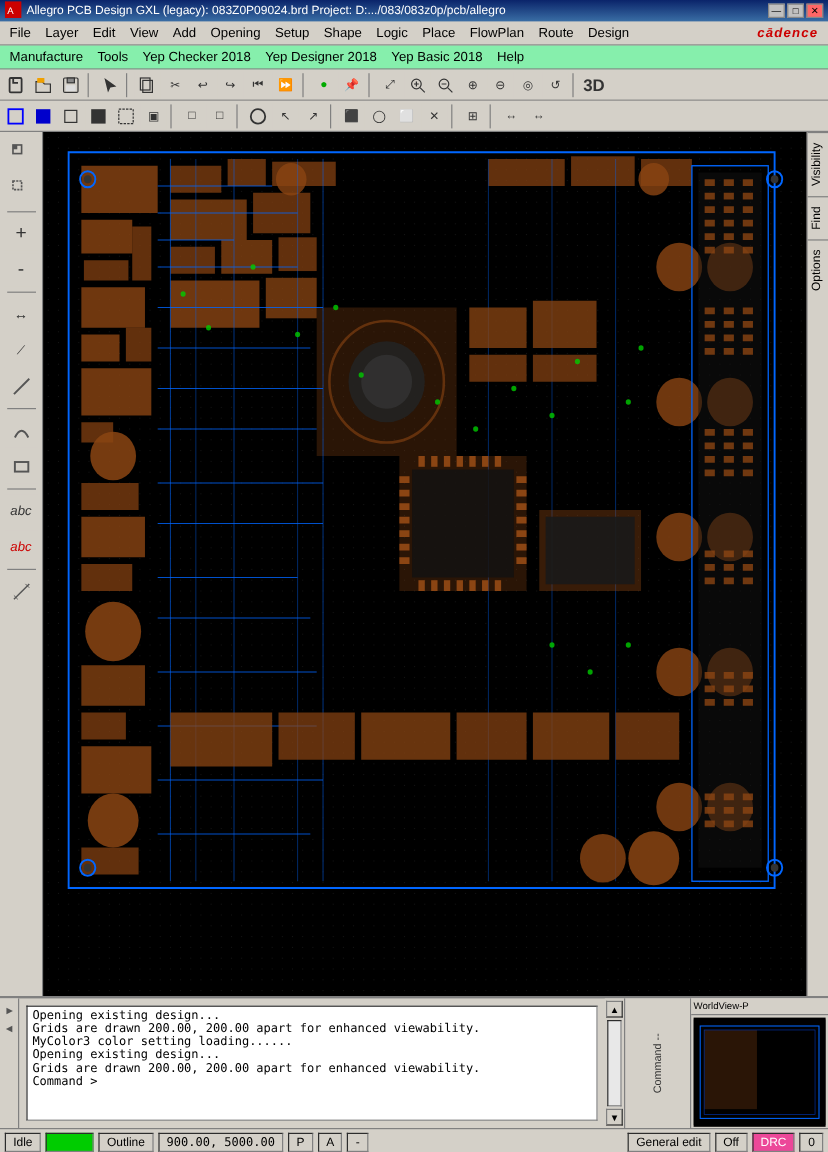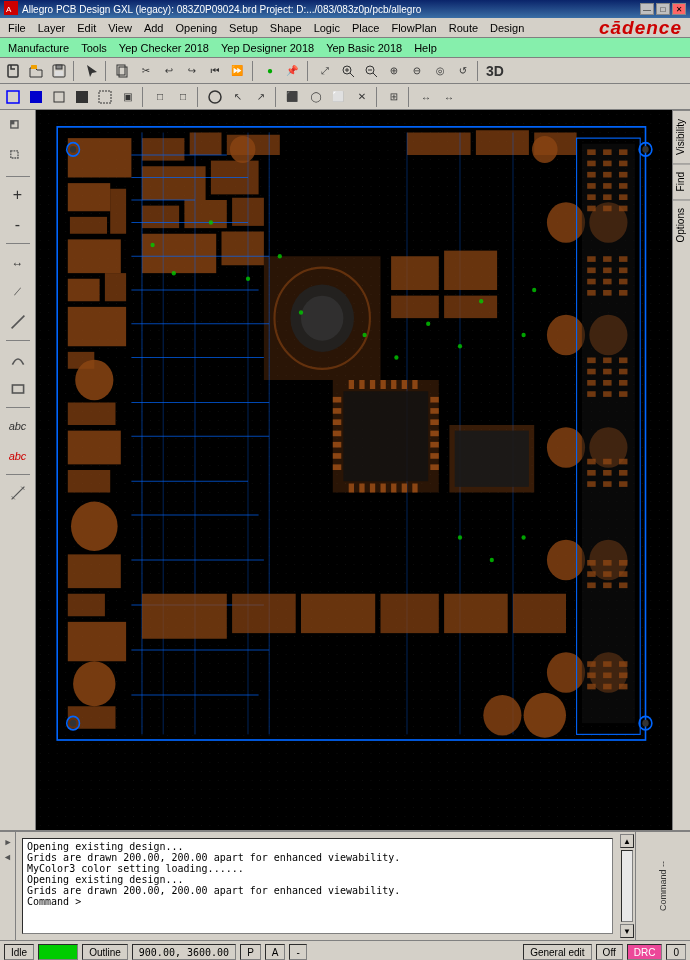--- a/index.html
+++ b/index.html
@@ -27,21 +27,21 @@
       border-bottom: 1px solid #808080;
     }
     .menu-item {
       padding: 2px 6px; font-size: 11px; cursor: pointer; color: black;
       white-space: nowrap;
     }
 
     
     #cadence-logo {
       margin-left: auto; padding-right: 6px;
-      font-size: 19px; font-weight: bold; color: #c00; font-style: italic;
+      font-size: 11px; font-weight: bold; color: #c00; font-style: italic;
       letter-spacing: 1px;
     }
 
     
     .toolbar {
       width: 100%; height: 26px; background: #d4d0c8;
       display: flex; align-items: center; padding: 1px 2px; gap: 1px;
       border-bottom: 1px solid #808080;
     }
     .tb-btn {
@@ -614,27 +614,41 @@
     </div>
   </div>
   <div id="cmd-scrollbar" style="width:16px; background:#d4d0c8; display:flex; flex-direction:column; align-items:center; padding:2px 0;">
     <div class="scroll-btn">▲</div>
     <div class="scroll-track"></div>
     <div class="scroll-btn">▼</div>
   </div>
   <div id="cmd-side-label" style="width:55px; background:#d4d0c8; border-left:1px solid #808080; display:flex; flex-direction:column; align-items:center; justify-content:center;">
     <div style="writing-mode:vertical-rl; transform:rotate(180deg); font-size:9px; color:#333;">Command --</div>
   </div>
+  <div id="worldview-panel" style="width:115px; background:#d4d0c8; border-left:1px solid #808080; display:flex; flex-direction:column;">
+    <div style="background:#d4d0c8; padding:2px; font-size:9px; display:flex; align-items:center; border-bottom:1px solid #808080;">
+      <span style="flex:1; font-size:8px;">WorldView-P</span>
+    </div>
+    <div style="flex:1; background:#000; margin:2px;">
+      <svg width="100%" height="100%" viewBox="0 0 100 80">
+        <rect width="100" height="80" fill="#000"></rect>
+        <rect x="5" y="5" width="90" height="70" fill="none" stroke="#0066ff" stroke-width="0.8"></rect>
+
+        <rect x="8" y="8" width="40" height="60" fill="#8B4513" opacity="0.3"></rect>
+        <rect x="8" y="8" width="84" height="64" fill="none" stroke="#0033aa" stroke-width="0.5"></rect>
+      </svg>
+    </div>
+  </div>
 </div>
 
 <div id="status-bar">
   <div class="status-seg" style="min-width:30px;">Idle</div>
   <div class="status-seg status-green"></div>
   <div class="status-seg">Outline</div>
-  <div class="status-seg coord-display">900.00, 3600.00</div>
+  <div class="status-seg coord-display">900.00, 5000.00</div>
   <div class="status-seg">P</div>
   <div class="status-seg">A</div>
   <div class="status-seg">-</div>
   <div class="status-spacer"></div>
   <div class="status-seg">General edit</div>
   <div class="status-seg">Off</div>
   <div class="status-seg status-red">DRC</div>
   <div class="status-seg">0</div>
 </div>
 

